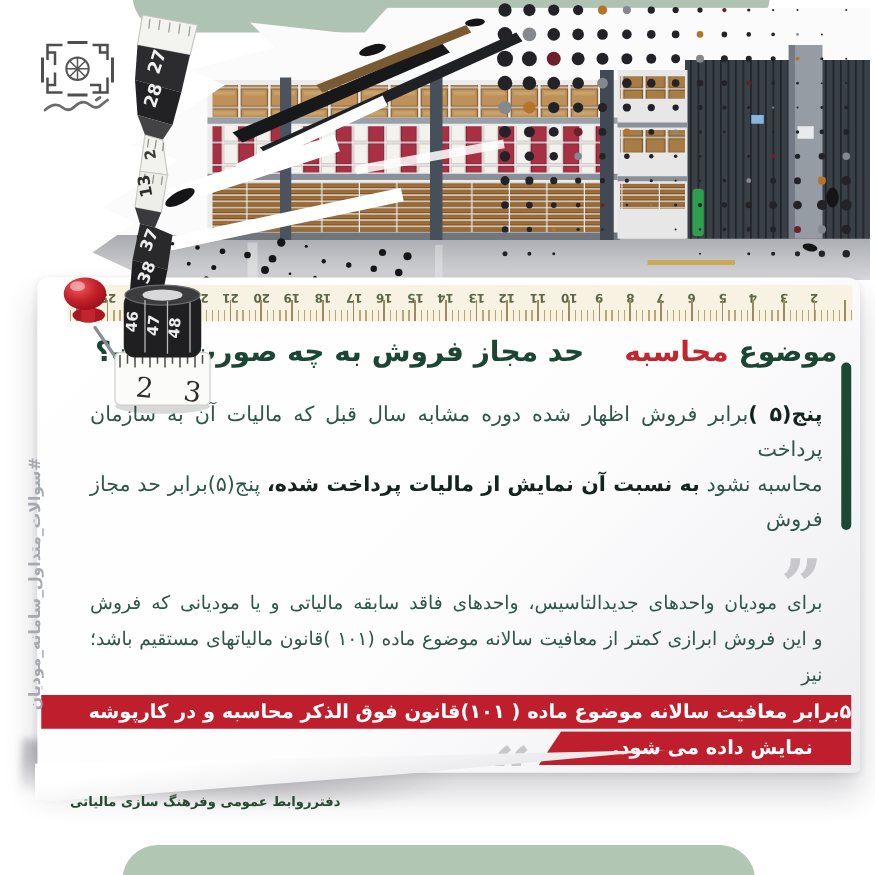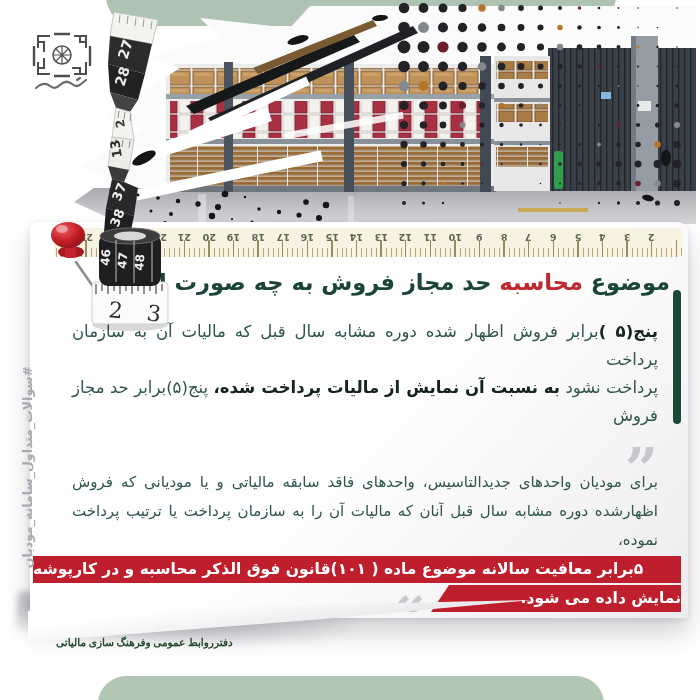--- a/index.html
+++ b/index.html
@@ -41,55 +41,55 @@
   .ruler .nums span{width:24.6px;flex:0 0 24.6px;text-align:center;font-size:9.5px;font-weight:bold;color:#5c6748;transform:rotate(180deg);}
   .ticks-s{position:absolute;bottom:0;left:0;right:0;height:9px;
         background:repeating-linear-gradient(to left,#b7a678 0 1px,transparent 1px 4.92px);}
   .ticks-b{position:absolute;bottom:0;left:0;right:5px;height:17px;
         background:repeating-linear-gradient(to left,#9a8a5f 0 1.4px,transparent 1.4px 24.6px);}
 
   
   .title-row{position:absolute;top:38px;left:110px;right:18px;height:46px;line-height:44px;
         direction:rtl;text-align:right;font-weight:bold;font-size:22.5px;letter-spacing:-.3px;white-space:nowrap;}
   .title-row .green{color:#1b4634;}
-  .title-row .red{color:#c0272f;}
+  .title-row .red{color:#c0272f;margin-left:24px;}
   .green-bar{position:absolute;left:643px;top:68px;width:8px;height:134px;background:#1c4935;border-radius:5px;}
 
   
   .para{position:absolute;left:26px;right:30px;direction:rtl;margin-left:16px;}
   .para .line{direction:rtl;text-align:justify;text-align-last:justify;color:#2e564a;}
   .para .line.end{text-align-last:right;}
   .para .line b{color:#14241d;font-weight:bold;}
   .para1{top:96px;}
   .para1 .line{font-size:16.5px;line-height:28px;font-weight:500;}
   .para2{top:246px;}
   .para2 .line{font-size:15px;line-height:29px;}
 
   .quote{position:absolute;font-family:"DejaVu Serif",serif;font-weight:bold;color:#c7c7cc;font-size:58px;line-height:1;z-index:8;}
   .quote-open{right:30px;top:218px;}
   .quote-close{left:362px;top:368px;}
 
   
   .hl1{position:absolute;left:3px;right:7px;top:334px;height:27px;background:#bf1f2d;color:#ffffff;
-       direction:rtl;font-weight:bold;font-size:15.5px;line-height:27px;text-align:left;}
+       direction:rtl;font-weight:bold;font-size:15.5px;line-height:27px;text-align:right;}
   .hl2{position:absolute;left:401px;right:7px;top:363px;height:27px;background:#bf1f2d;color:#ffffff;
-       direction:rtl;font-weight:bold;font-size:15.5px;line-height:27px;text-align:right;padding-left:28px;
+       direction:rtl;font-weight:bold;font-size:15.5px;line-height:27px;text-align:center;padding-left:28px;
        clip-path:polygon(18px 0,100% 0,100% 100%,0 100%);}
 
   
   .hashtag{position:absolute;left:20px;top:552px;width:186px;z-index:9;direction:rtl;white-space:nowrap;
        color:#a6aab0;font-size:12.5px;font-weight:bold;transform:rotate(-90deg);transform-origin:0 0;}
 
   
   .pushpin{position:absolute;left:38px;top:218px;width:72px;height:84px;z-index:9;}
   .tape-roll{position:absolute;left:86px;top:224px;width:88px;height:108px;z-index:9;}
 
   
   .credit{position:absolute;left:56px;top:636px;z-index:7;direction:rtl;
-       color:#24492f;font-size:10.5px;font-weight:bold;font-family:Liberation Serif, serif;}
+       color:#24492f;font-size:10.5px;font-weight:bold;}
 </style>
 </head>
 <body>
 
 <div class="canvas">
 
   <div class="band-top"></div>
   <div class="band-bottom"></div>
 
   <svg class="photo" viewBox="0 0 648 228" aria-hidden="true">
@@ -425,28 +425,27 @@
         </div>
       <div class="ticks-s"></div>
       <div class="ticks-b"></div>
     </div>
 
     <div class="title-row" id="titleRow"><span class="green">موضوع </span><span class="red">محاسبه</span><span class="green"> حد مجاز فروش به چه صورت است؟</span></div>
     <div class="green-bar"></div>
 
     <div class="para para1" id="para1">
         <div class="line"><b>پنج(۵ )</b><span>برابر فروش اظهار شده دوره مشابه سال قبل که مالیات آن به سازمان پرداخت</span></div>
-        <div class="line"><span>پرداخت نشود </span><b>به نسبت آن نمایش از مالیات پرداخت شده،</b><span> پنج(۵)برابر حد مجاز فروش</span></div>
+        <div class="line"><span>محاسبه نشود </span><b>به نسبت آن نمایش از مالیات پرداخت شده،</b><span> پنج(۵)برابر حد مجاز فروش</span></div>
       </div>
 
     <div class="quote quote-open">”</div>
 
     <div class="para para2" id="para2">
         <div class="line"><span>برای مودیان واحدهای جدیدالتاسیس، واحدهای فاقد سابقه مالیاتی و یا مودیانی که فروش</span></div>
-        <div class="line"><span>اظهارشده دوره مشابه سال قبل آنان که مالیات آن را به سازمان پرداخت یا ترتیب پرداخت نموده،</span></div>
         <div class="line"><span>و این فروش ابرازی کمتر از معافیت سالانه موضوع ماده (۱۰۱ )قانون مالیاتهای مستقیم باشد؛نیز</span></div>
       </div>
 
     <div class="hl1">۵برابر معافیت سالانه موضوع ماده ( ۱۰۱)قانون فوق الذکر محاسبه و در کارپوشه</div>
     <div class="hl2">نمایش داده می شود.</div>
 
     <div class="quote quote-close">“</div>
   </div>
 
   <div class="paper-leaf"></div>

